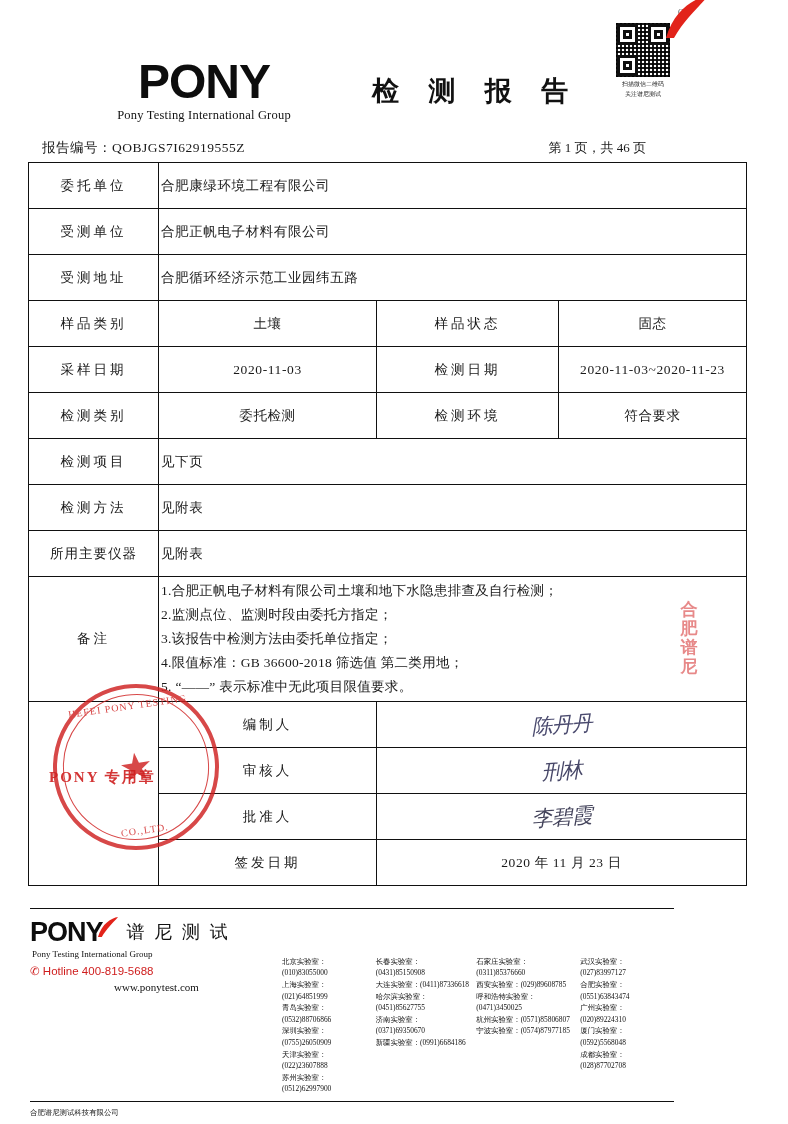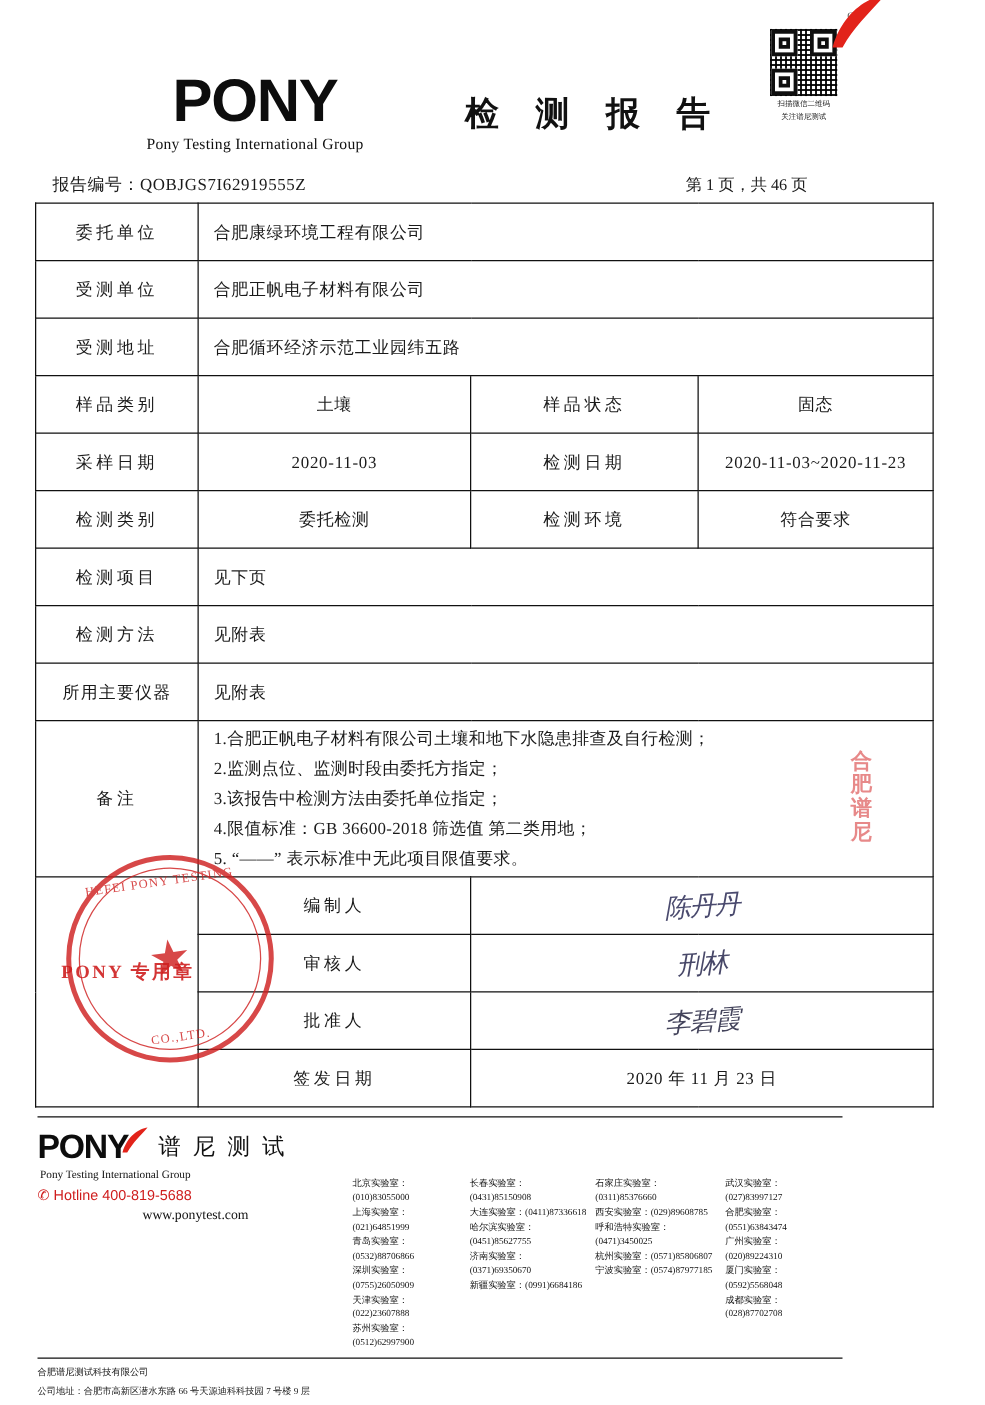--- a/index.html
+++ b/index.html
@@ -144,21 +144,21 @@
   table.main {
     width: 718px;
     margin: 0 auto;
     border-collapse: collapse;
     table-layout: fixed;
   }
   table.main td {
     border: 1px solid #111;
     height: 41px;
     font-size: 13.5px;
-    padding: 2px 12px;
+    padding: 2px 2px;
     vertical-align: middle;
   }
   td.lbl {
     text-align: center;
     letter-spacing: 3px;
     width: 130px;
   }
   td.val {
     padding-left: 14px;
     letter-spacing: 0.6px;
@@ -530,16 +530,15 @@
           <div>武汉实验室：(027)83997127</div>
           <div>合肥实验室：(0551)63843474</div>
           <div>广州实验室：(020)89224310</div>
           <div>厦门实验室：(0592)5568048</div>
           <div>成都实验室：(028)87702708</div>
         </div>
       </div>
     </div>
     <div class="footer-sep"></div>
     <div class="company-line">合肥谱尼测试科技有限公司</div>
-    <div class="addr-box">公司地址：合肥市高新区潜水东路 66 号天源迪科科技园 7 号楼 9 层</div>
   </div>
 
 </div>
 
 </body></html>

